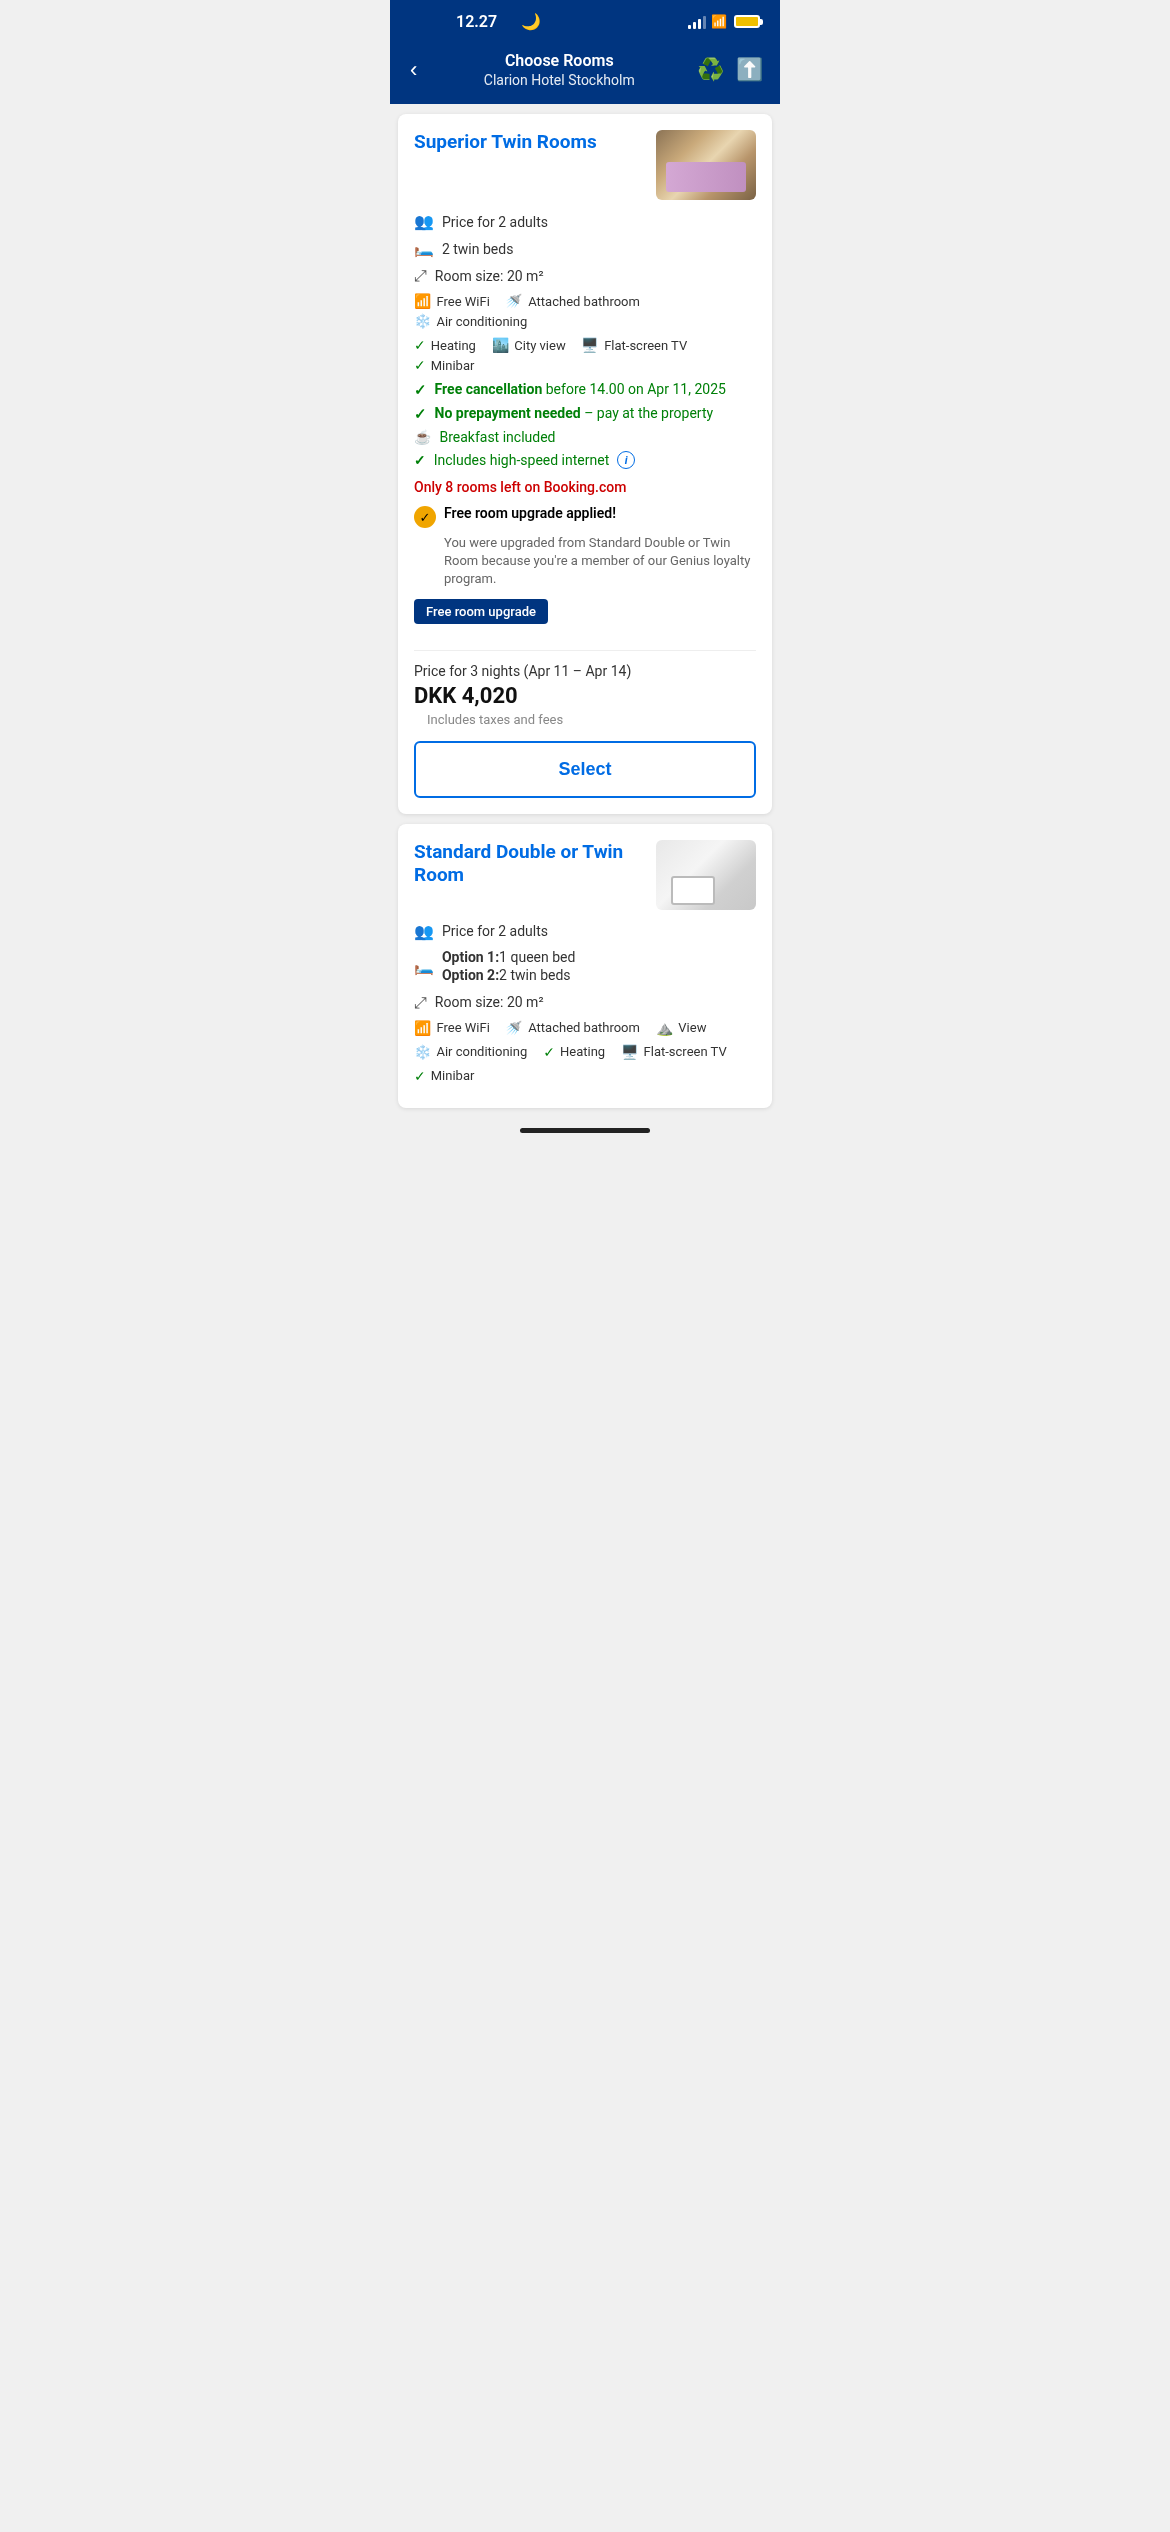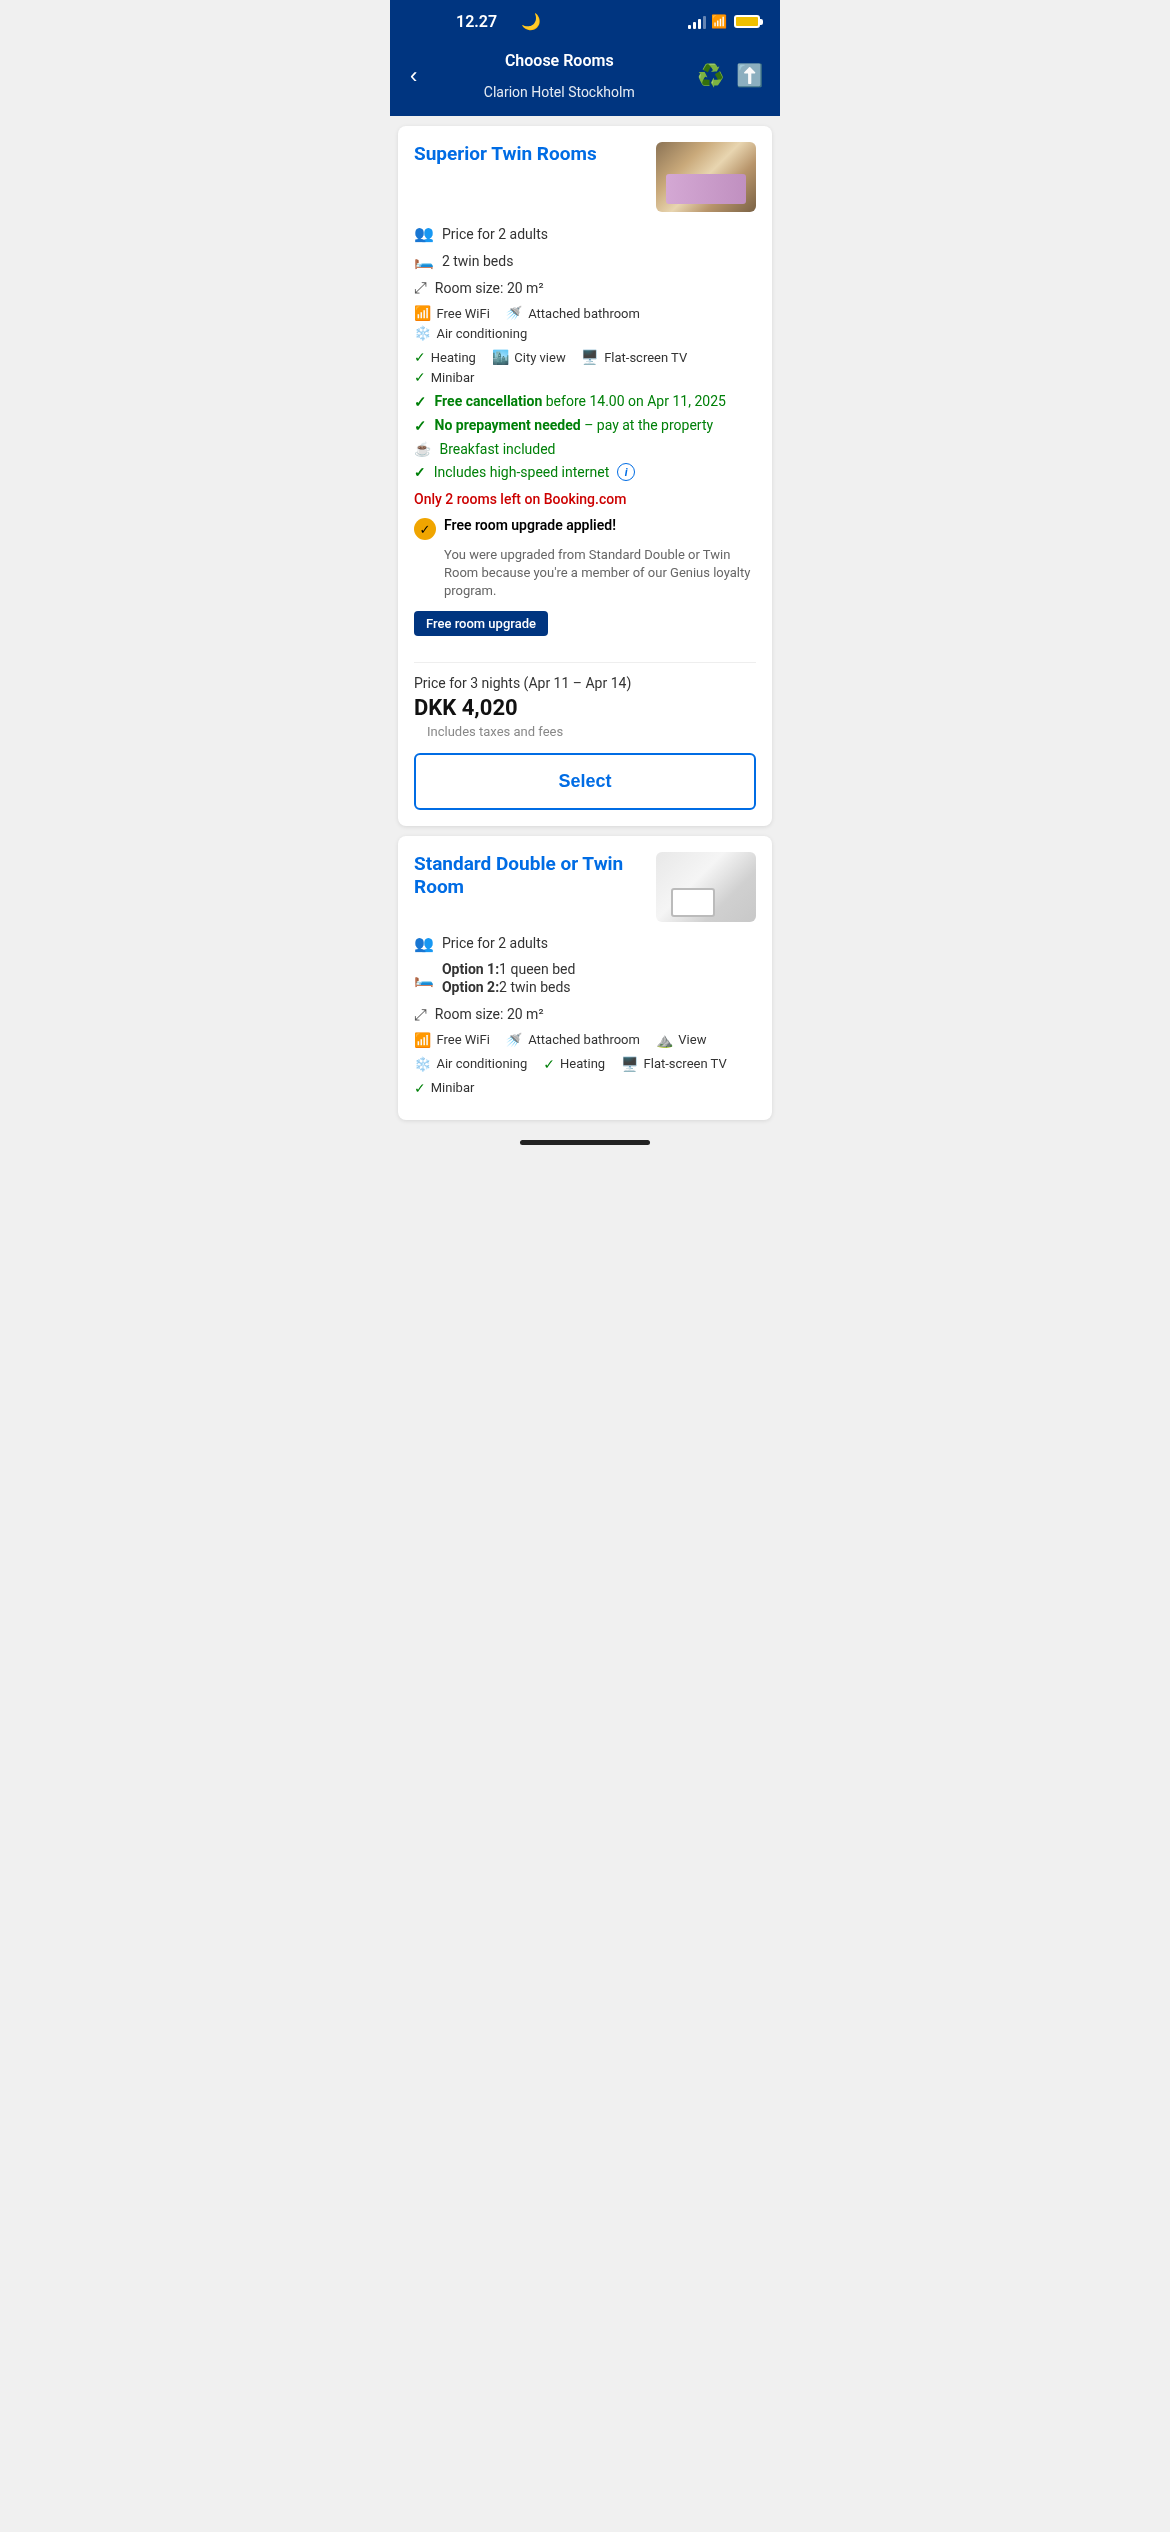--- a/index.html
+++ b/index.html
@@ -45,21 +45,21 @@
     .header {
       background: #003580;
       color: white;
       display: flex;
       align-items: center;
       padding: 12px 16px 16px;
       justify-content: space-between;
     }
     .header-center { text-align: center; flex: 1; }
     .header-title { font-size: 16px; font-weight: 600; }
-    .header-subtitle { font-size: 14px; opacity: 0.9; margin-top: 14px; }
+    .header-subtitle { font-size: 14px; opacity: 0.9; margin-top: 2px; }
     .header-actions { display: flex; align-items: center; gap: 12px; }
     .back-btn {
       color: white;
       font-size: 22px;
       cursor: pointer;
       background: none;
       border: none;
       padding: 4px;
     }
     
@@ -380,21 +380,21 @@
   </div>
 
   
   <div class="internet-row">
     <span class="green-check" style="font-weight:700;">✓</span>
     <span>Includes high-speed internet</span>
     <span class="info-circle">i</span>
   </div>
 
   
-  <div class="rooms-left">Only 2 rooms left on Booking.com</div>
+  <div class="rooms-left">Only 8 rooms left on Booking.com</div>
 
   
   <div class="upgrade-row">
     <div class="upgrade-icon">✓</div>
     <span class="upgrade-text">Free room upgrade applied!</span>
   </div>
   <p class="upgrade-desc">
     You were upgraded from Standard Double or Twin Room because you're a member of our Genius loyalty program.
   </p>
   <div class="upgrade-badge">Free room upgrade</div>

